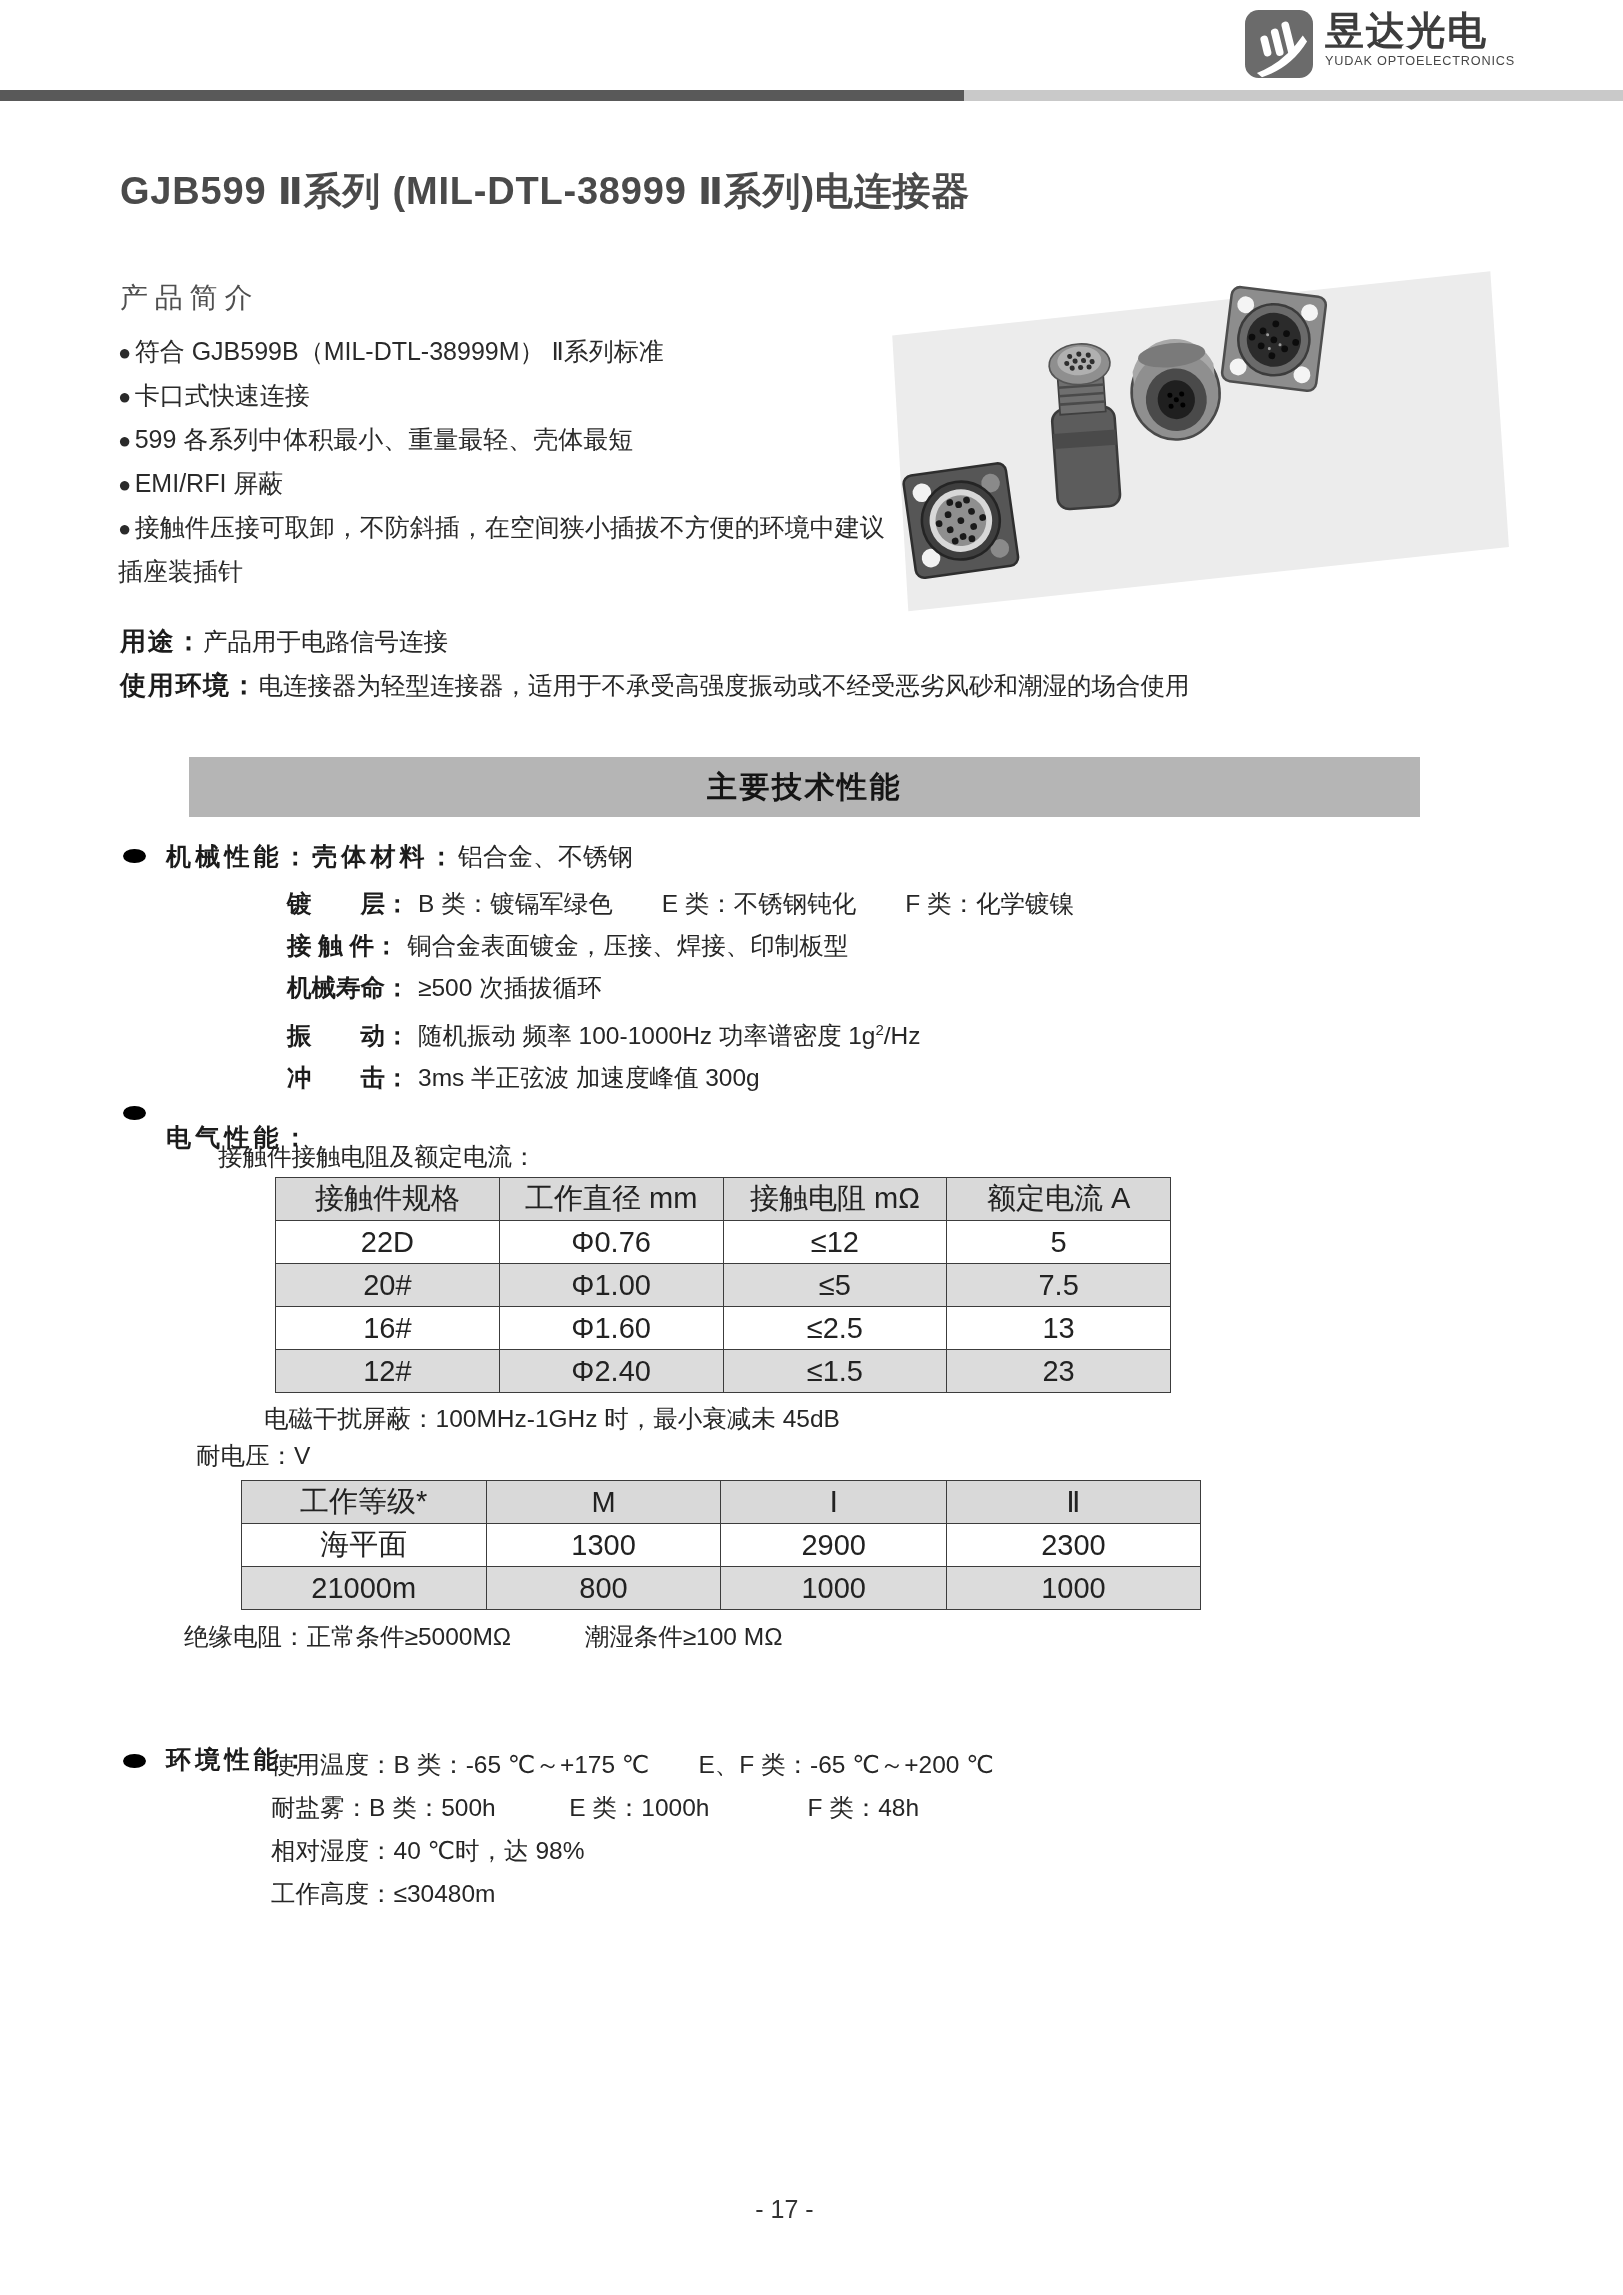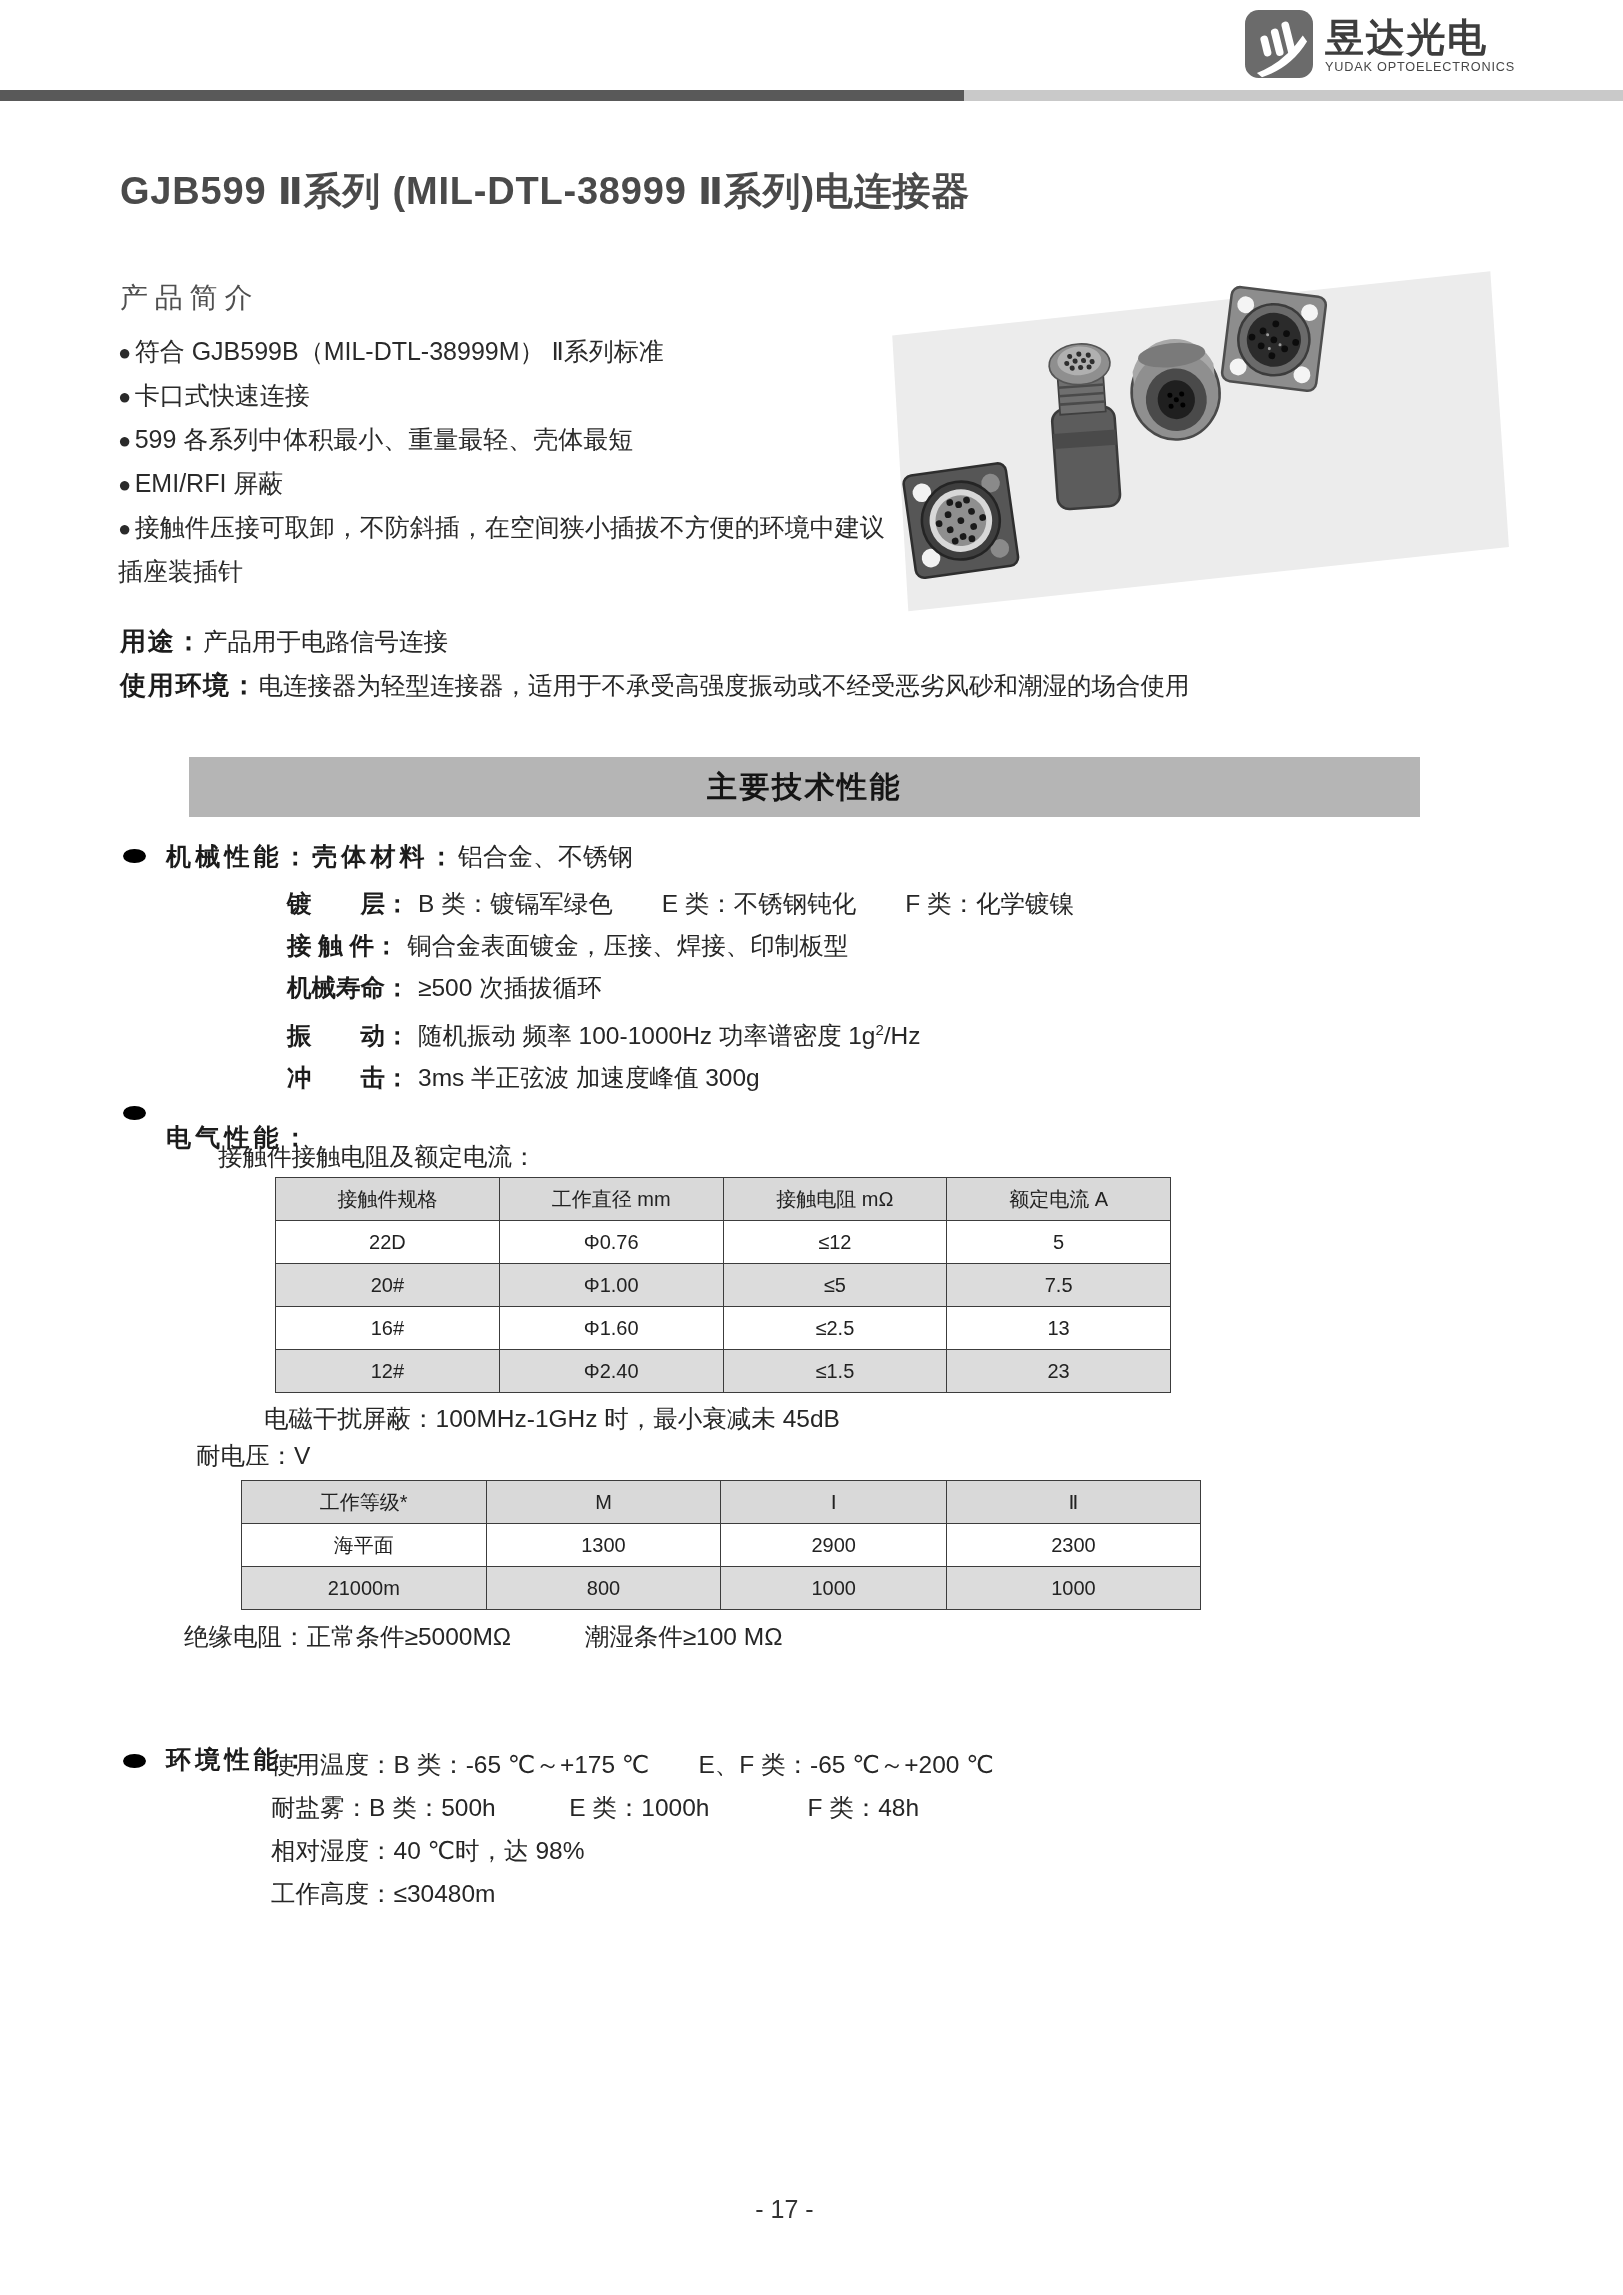--- a/index.html
+++ b/index.html
@@ -2,21 +2,21 @@
 <html style="font-size:13.5px"><head>
 <meta charset="utf-8">
 <style>
   html,body{margin:0;padding:0;background:#ffffff;}
   .page{position:relative;width:1623px;height:2295px;background:#ffffff;
         font-family:"Liberation Sans","DejaVu Sans",sans-serif;color:#262626;overflow:hidden;}
 
   
   .topbar-dark{position:absolute;left:0;top:90px;width:964px;height:11px;background:#595959;}
   .topbar-light{position:absolute;left:964px;top:90px;width:659px;height:11px;background:#c9c9c9;}
-  .logo{position:absolute;left:1245px;top:10px;display:flex;align-items:center;gap:12px;}
+  .logo{position:absolute;left:1245px;top:10px;display:flex;gap:12px;}
   .logo-text .cn{font-size:39px;font-weight:bold;color:#3d3d3d;letter-spacing:1.7px;line-height:42px;}
   .logo-text .en{font-size:12.7px;color:#474747;letter-spacing:0.8px;margin-top:1.7px;}
 
   
   .doc-title{position:absolute;left:120px;top:166px;font-size:38px;font-weight:bold;color:#4a4a4a;letter-spacing:0.8px;}
   .intro-heading{position:absolute;left:120px;top:279px;font-size:28px;color:#4f4f4f;letter-spacing:6.8px;}
   .intro-list{position:absolute;left:118px;top:330px;font-size:25px;line-height:42px;color:#2a2a2a;width:803px;}
   .intro-item{display:flex;align-items:baseline;}
   .intro-item .dot{margin-right:3.4px;font-size:22px;}
   .intro-cont{margin-left:0;}
@@ -37,21 +37,21 @@
   .sec-label{font-weight:bold;color:#1c1c1c;letter-spacing:4.2px;}
   .mech-line1{position:absolute;left:166px;top:840px;font-size:25px;}
   .mech-rows{position:absolute;left:287px;top:883px;font-size:24.5px;line-height:42px;}
   .mech-rows .lbl{font-weight:bold;color:#1c1c1c;margin-right:8.5px;}
   sup{font-size:15px;}
 
   .elec-line{position:absolute;left:166px;top:1121px;font-size:25px;}
   .contact-intro{position:absolute;left:218px;top:1140px;font-size:24.5px;}
 
   .tbl{border-collapse:collapse;table-layout:fixed;width:100%;}
-  .tbl td{border:1.7px solid #3c3c3c;text-align:center;font-size:20px;color:#222;height:42px;padding:0;}
+  .tbl td{border:1.7px solid #3c3c3c;text-align:center;font-size:29px;color:#222;height:42px;padding:0;}
   .tbl .hdr td{background:#d9d9d9;}
   .tbl .alt td{background:#dcdcdc;}
   .contact-table{position:absolute;left:275px;top:1177px;width:896px;}
   .voltage-table{position:absolute;left:241px;top:1480px;width:960px;}
 
   .emc-line{position:absolute;left:264px;top:1402px;font-size:24.5px;}
   .withstand-line{position:absolute;left:196px;top:1439px;font-size:24.5px;}
   .insulation-line{position:absolute;left:184px;top:1620px;font-size:24.5px;}
   .shell-line{position:absolute;left:184px;top:1662px;font-size:24.5px;}
 

